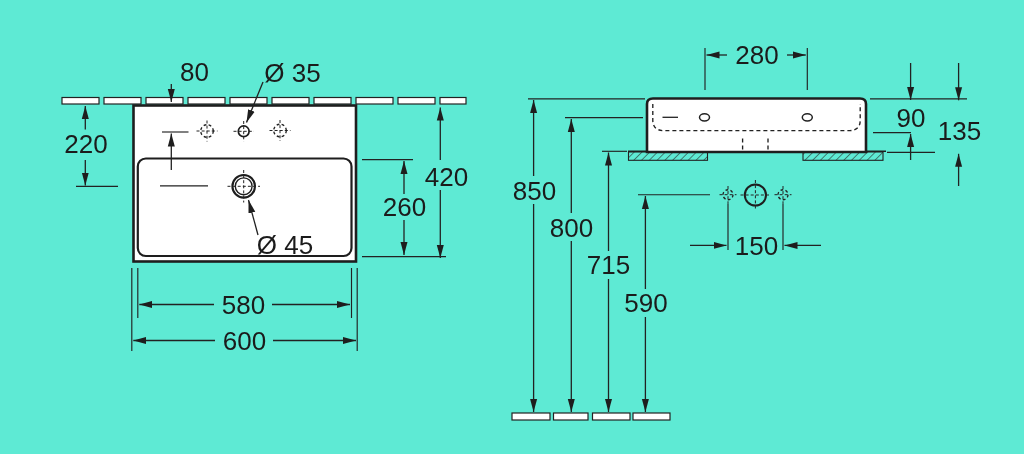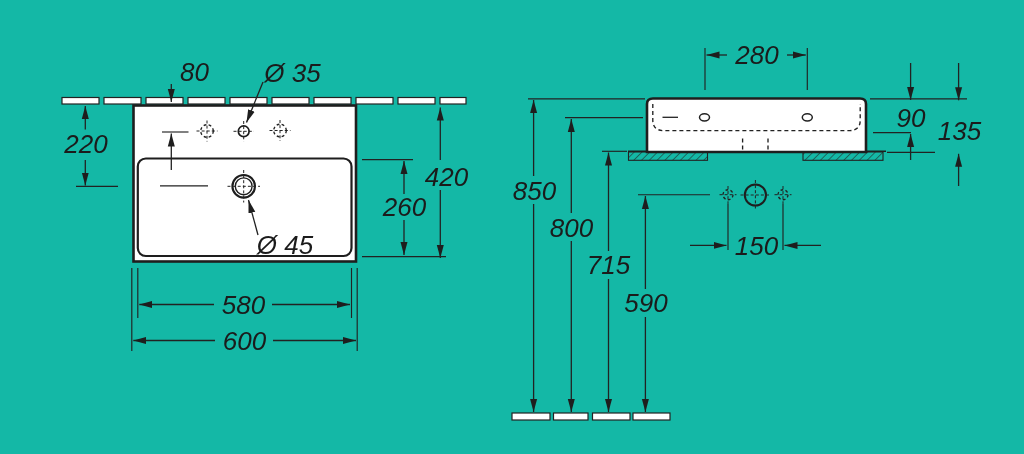--- a/index.html
+++ b/index.html
@@ -1,17 +1,17 @@
 <!DOCTYPE html>
 <html><head>
 <meta charset="utf-8">
 <style>
   html,body{margin:0;padding:0;background:#fbfbfb;}
-  .stage{position:relative;width:1024px;height:454px;background:#14b8a6;overflow:hidden;
-         font-family:"Liberation Sans", sans-serif;font-style:italic;}
+  .stage{position:relative;width:1024px;height:454px;background:#5eead4;overflow:hidden;
+         font-family:"Liberation Sans", sans-serif;}
   svg{display:block}
   .thin{stroke:#222;stroke-width:1.3;fill:none}
   .xthin{stroke:#222;stroke-width:1.15;fill:none}
   .thick{stroke:#1e1e1e;stroke-width:2.6;fill:#ffffff}
   .med{stroke:#1e1e1e;stroke-width:2.1;fill:none}
   .bar{stroke:#222;stroke-width:1.2;fill:#ffffff}
   .dash{stroke:#222;stroke-width:1.35;fill:none;stroke-dasharray:4 3}
   .dashc{stroke:#222;stroke-width:1.35;fill:none;stroke-dasharray:2.8 2.3}
   .cross{stroke:#222;stroke-width:1;fill:none;stroke-dasharray:3 2.1}
   .dimtext{font-size:26px;fill:#1b1b1b;text-anchor:middle}

